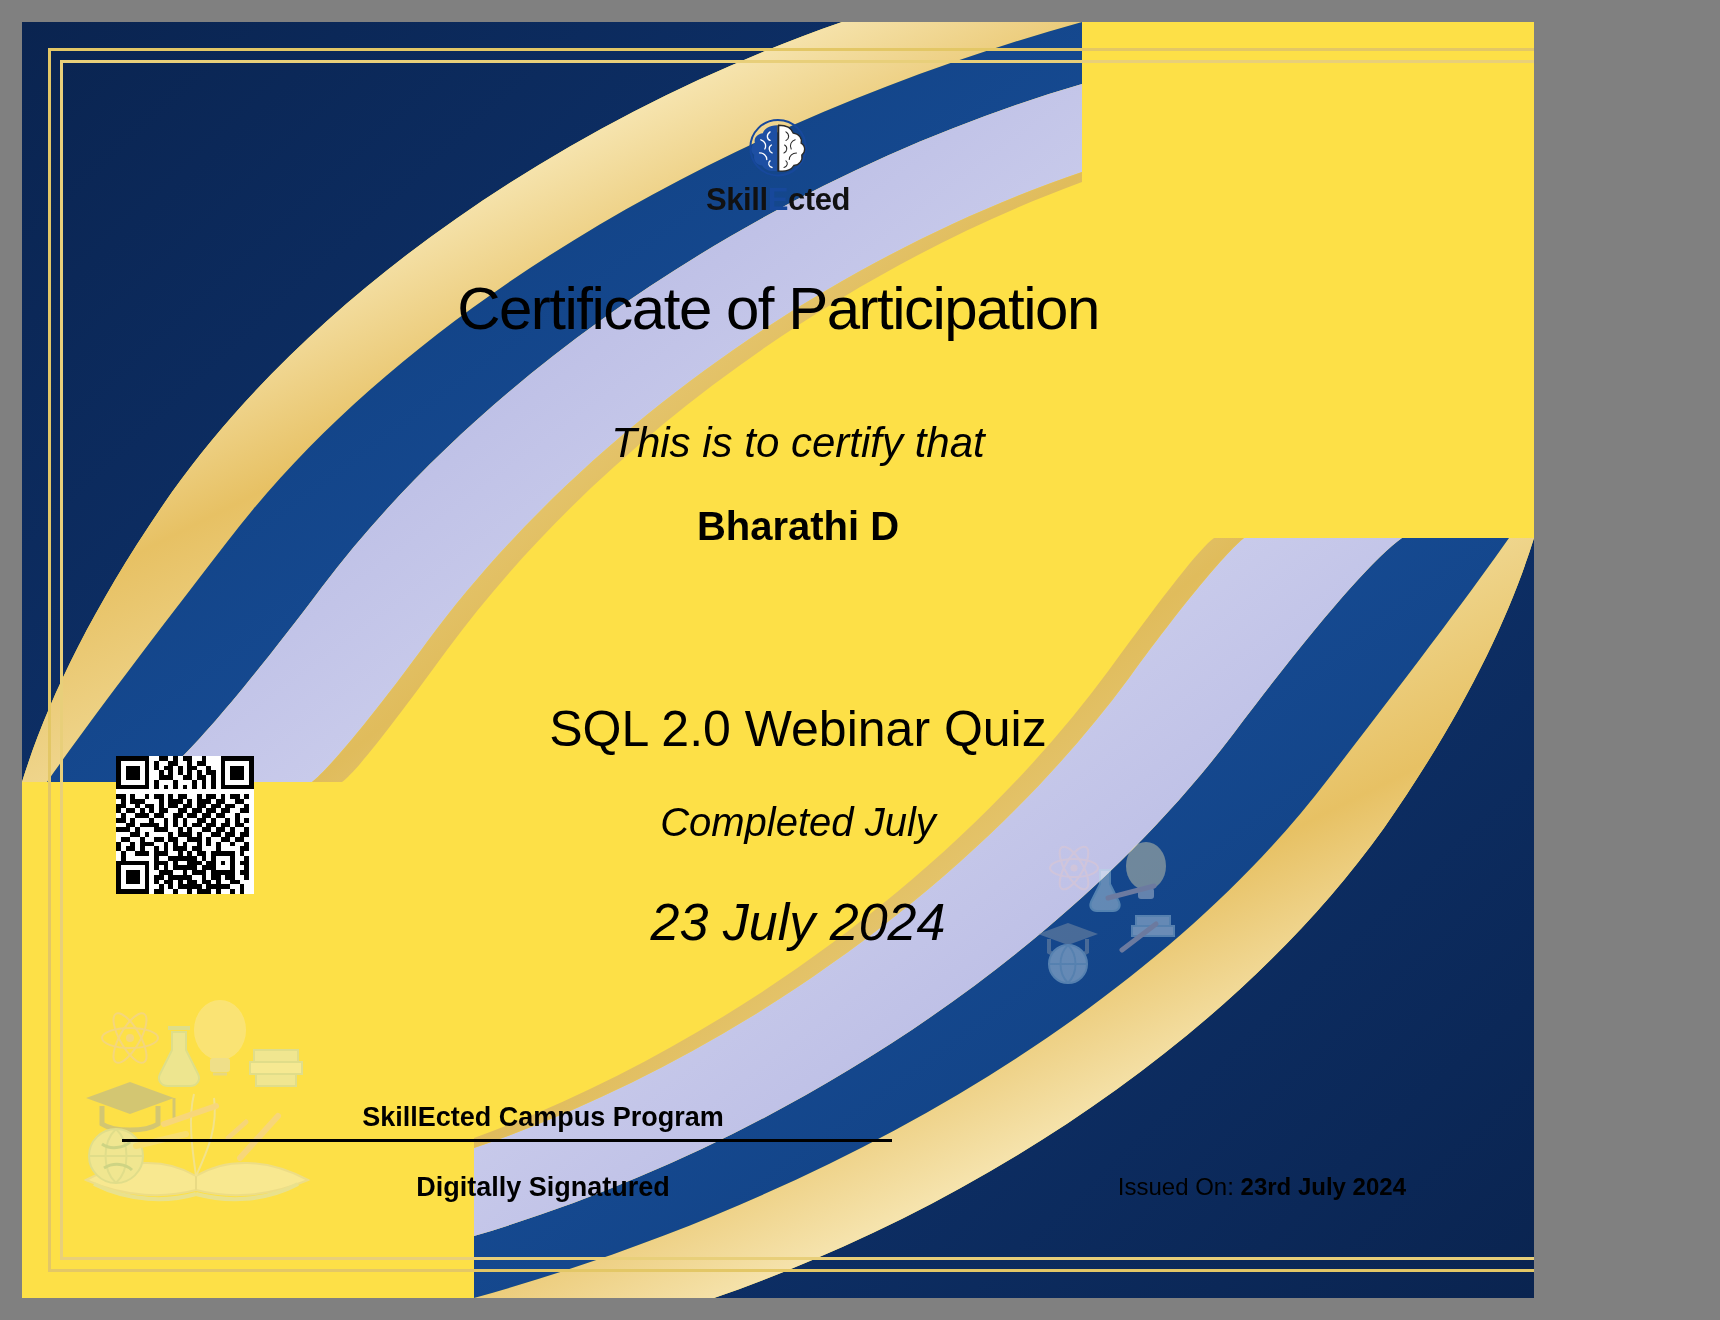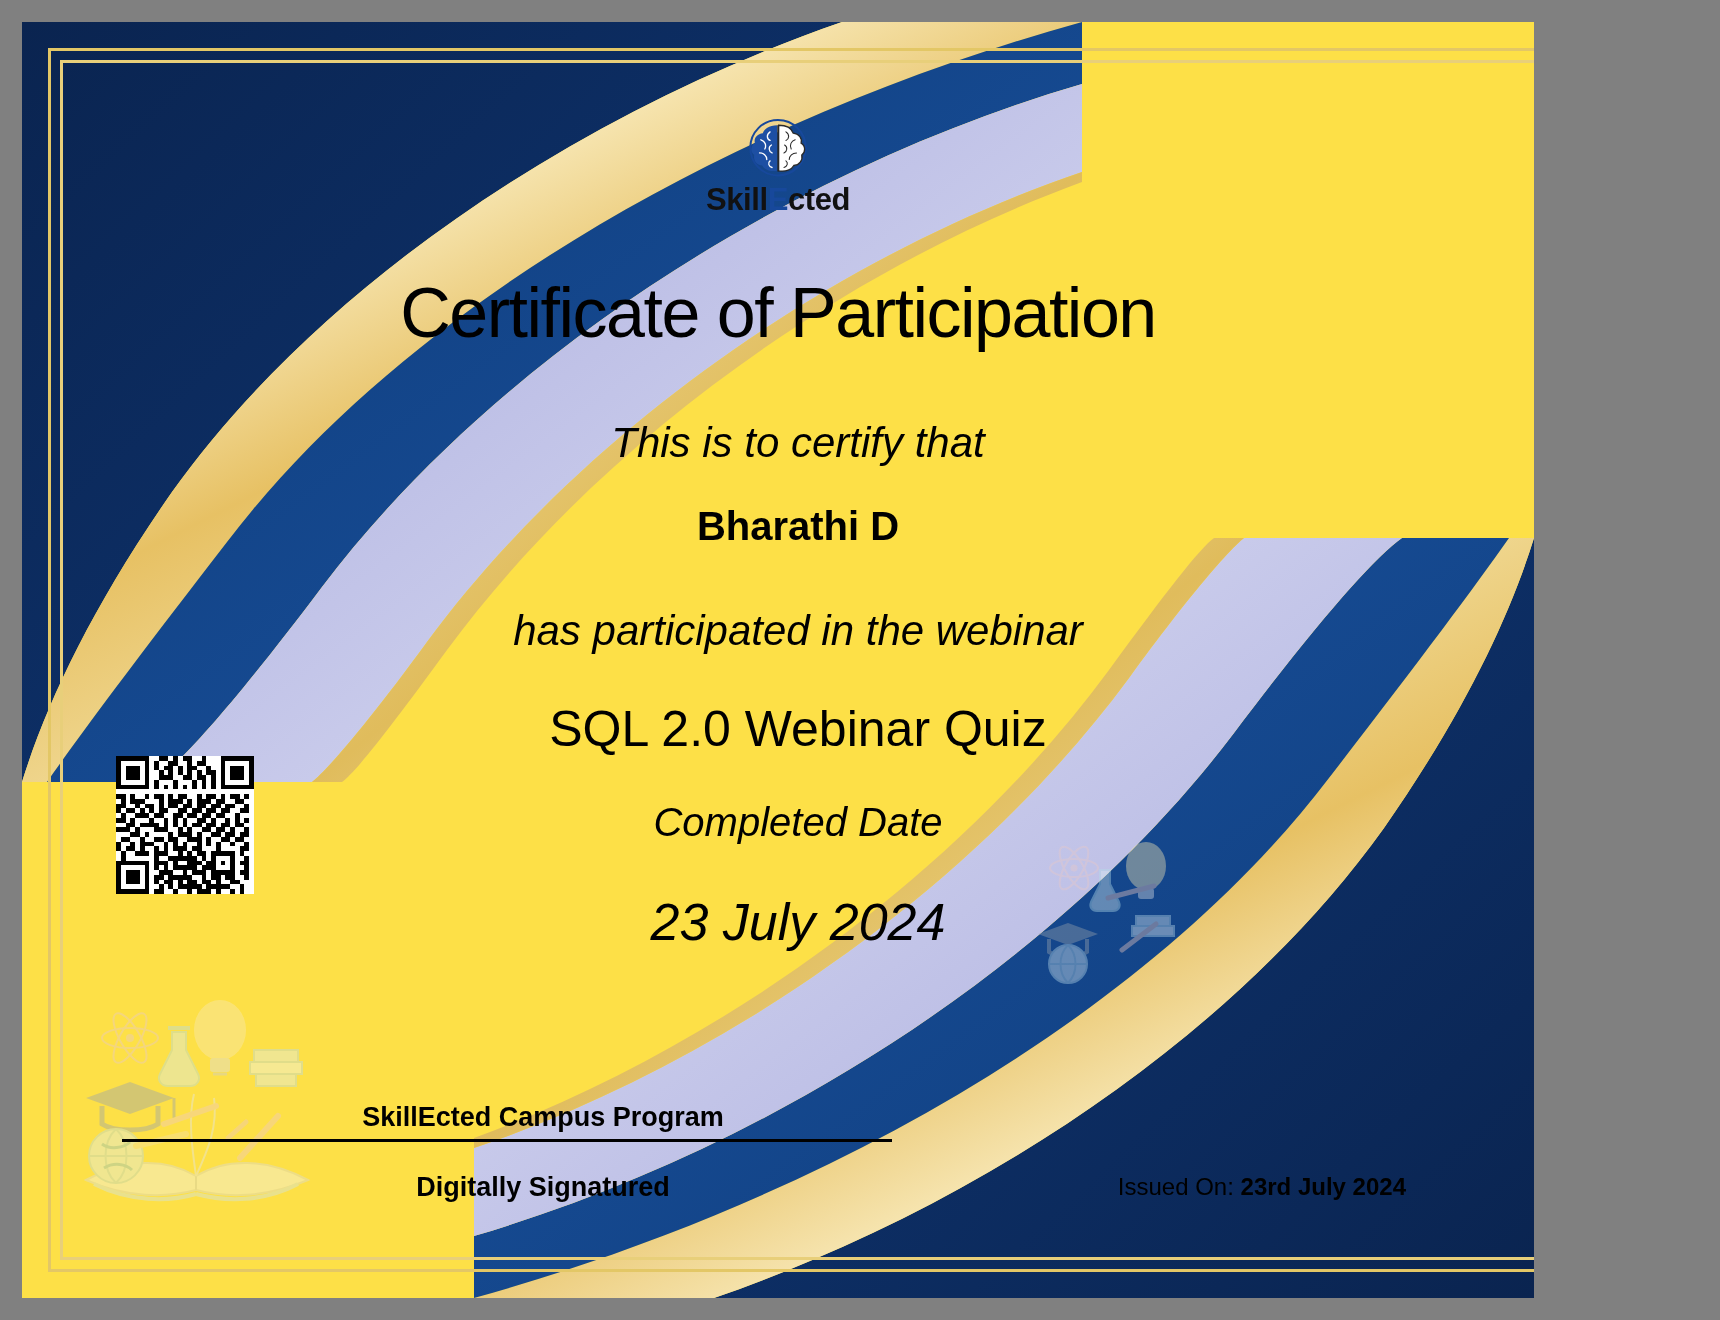--- a/index.html
+++ b/index.html
@@ -108,21 +108,21 @@
     white-space: nowrap;
   }
   #brand-logo-wordmark .hl { color: #17489b; }
 
   
   #certificate-title {
     position: absolute;
     left: 0; right: 0;
     top: 255px;
     text-align: center;
-    font-size: 70px;
+    font-size: 60px;
     font-weight: 300;
     color: #000000;
     letter-spacing: -1.5px;
     line-height: 1.05;
     white-space: nowrap;
   }
 
   
   .body-line {
     position: absolute;
@@ -416,23 +416,22 @@
       </svg>
       <div id="brand-logo-wordmark">
         <span>Skill</span><span class="hl">E</span><span>cted</span>
       </div>
     </div>
 
     <div id="certificate-title">Certificate of Participation</div>
 
     <div class="body-line" id="intro-line">This is to certify that</div>
     <div class="body-line" id="recipient-name">Bharathi D</div>
-    <div class="body-line" id="participation-line">has participated in the webinar</div>
     <div class="body-line" id="course-title">SQL 2.0 Webinar Quiz</div>
-    <div class="body-line" id="completed-label">Completed Date</div>
+    <div class="body-line" id="completed-label">Completed July</div>
     <div class="body-line" id="completed-date">23 July 2024</div>
 
     <svg id="qr-code" viewBox="0 0 29 29" shape-rendering="crispEdges">
       <rect width="29" height="29" fill="#ffffff"></rect>
       <g fill="#000000">
 
         <rect x="0" y="0" width="7" height="1"></rect>
           <rect x="0" y="6" width="7" height="1"></rect>
         <rect x="0" y="0" width="1" height="7"></rect>
           <rect x="6" y="0" width="1" height="7"></rect>

